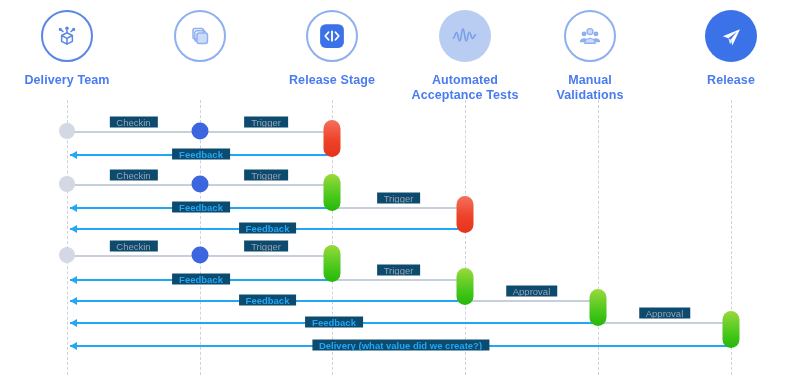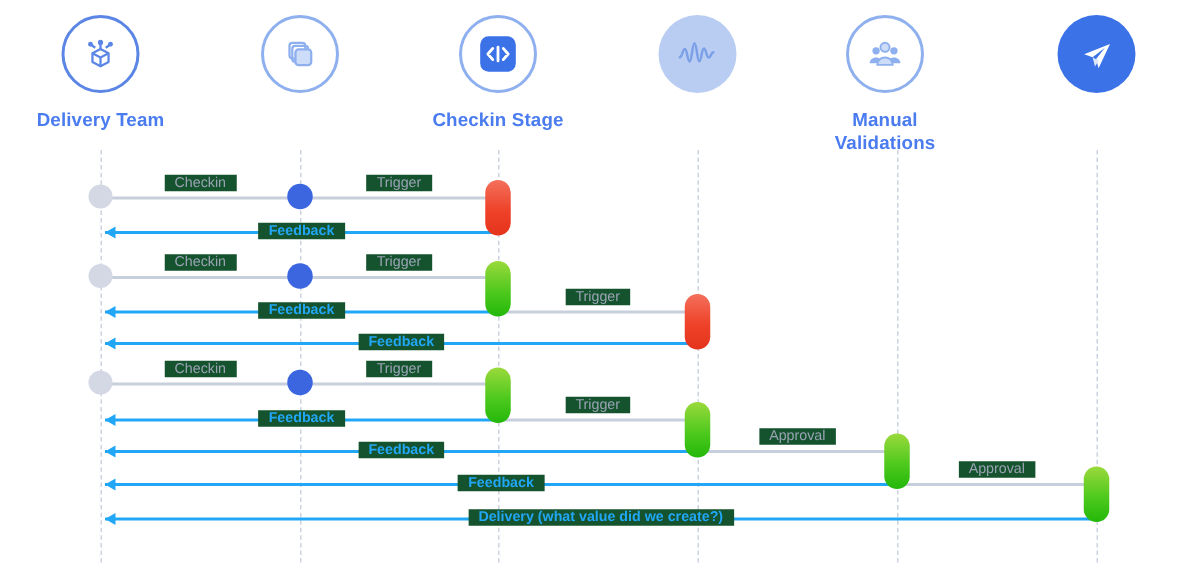--- a/index.html
+++ b/index.html
@@ -29,21 +29,21 @@
   .arrow{position:absolute;height:1.5px;}
   .arrow.grey{background:#c8cfdc;}
   .arrow.blue{background:#22a7f7;height:2px;}
   .head{position:absolute;width:0;height:0;}
   .head.right{border-top:4px solid transparent;border-bottom:4px solid transparent;
               border-left:6px solid #c8cfdc;}
   .head.left{border-top:4.5px solid transparent;border-bottom:4.5px solid transparent;
              border-right:7px solid #22a7f7;}
 
   .msg-label{position:absolute;transform:translate(-50%,-50%);
-             background:#14532d;padding:0 7px;white-space:nowrap;}
+             background:#0c4a6e;padding:0 7px;white-space:nowrap;}
   .msg-label.grey{font-size:9.5px;color:#9aa3b4;}
   .msg-label.blue{font-size:9.5px;color:#22a7f7;font-weight:bold;}
 
   
   .dot{position:absolute;border-radius:50%;transform:translate(-50%,-50%);}
   .dot.start{width:16px;height:16px;background:#d3d8e4;}
   .dot.commit{width:17px;height:17px;background:#3b66e0;}
 
   .capsule{position:absolute;border-radius:9px;transform:translateX(-50%);}
   .capsule.red{background:linear-gradient(180deg,#f4705c 0%,#ee4229 55%,#e5331c 100%);}
@@ -93,32 +93,33 @@
           <div class="icon-circle ring-soft"></div>
           <div class="icon-glyph">
             <svg xmlns="http://www.w3.org/2000/svg" width="30" height="30" viewBox="0 0 24 24">
               <rect x="2.5" y="2.5" width="19" height="19" rx="4.5" fill="#3b72e8"></rect>
               <g fill="none" stroke="#ffffff" stroke-width="1.5" stroke-linecap="round" stroke-linejoin="round">
                 <path d="M9.2 9 6.6 12l2.6 3M14.8 9l2.6 3-2.6 3M12 8.3v7.4"></path>
               </g>
             </svg>
           </div>
         </div>
-        <div class="col-label">Checkin Stage</div>
+        <div class="col-label">Release Stage</div>
       </div>
       <div class="col" style="left: 395px;">
         <div class="icon-wrap">
           <div class="icon-circle fill-light"></div>
           <div class="icon-glyph">
             <svg xmlns="http://www.w3.org/2000/svg" width="32" height="32" viewBox="0 0 24 24">
               <circle cx="12" cy="12" r="10.5" fill="#b9cdf3"></circle>
               <path d="M3.2 13.6c1.1 0 1.4-4.1 2.5-4.1s1.3 6.2 2.4 6.2S9.4 6.6 10.5 6.6s1.3 9 2.4 9 1.2-6.4 2.3-6.4 1.3 4.6 2.4 4.6 1.2-2.7 2.3-2.7" fill="none" stroke="#7ba0e8" stroke-width="1.25" stroke-linecap="round" stroke-linejoin="round"></path>
             </svg>
           </div>
         </div>
+        <div class="col-label">Automated<br>Acceptance Tests</div>
       </div>
       <div class="col" style="left: 520px;">
         <div class="icon-wrap">
           <div class="icon-circle ring-soft"></div>
           <div class="icon-glyph">
             <svg xmlns="http://www.w3.org/2000/svg" width="28" height="28" viewBox="0 0 24 24">
               <g fill="#8fb0ef">
                 <circle cx="12" cy="8.2" r="2.6" fill="#cddcf8" stroke="#8fb0ef" stroke-width="1.1"></circle>
                 <circle cx="6.9" cy="10.2" r="2.1"></circle>
                 <circle cx="17.1" cy="10.2" r="2.1"></circle>
@@ -135,20 +136,21 @@
         <div class="icon-wrap">
           <div class="icon-circle fill-solid"></div>
           <div class="icon-glyph">
             <svg xmlns="http://www.w3.org/2000/svg" width="30" height="30" viewBox="0 0 24 24">
               <circle cx="12" cy="12" r="11" fill="#3b72e8"></circle>
               <path d="M19.2 6.6 5.4 12.1l4.5 1.6 6.6-5-4.7 6 1.3 4.9z" fill="#ffffff"></path>
               <path d="m9.9 13.7 1.3 4.9 1.9-3z" fill="#dbe6fb"></path>
             </svg>
           </div>
         </div>
+        <div class="col-label">Release</div>
       </div>
     </div>
   <div id="lifelines">
       <div class="lifeline" style="left: 67px;"></div>
       <div class="lifeline" style="left: 200px;"></div>
       <div class="lifeline" style="left: 332px;"></div>
       <div class="lifeline" style="left: 465px;"></div>
       <div class="lifeline" style="left: 598px;"></div>
       <div class="lifeline" style="left: 731px;"></div>
     </div>

